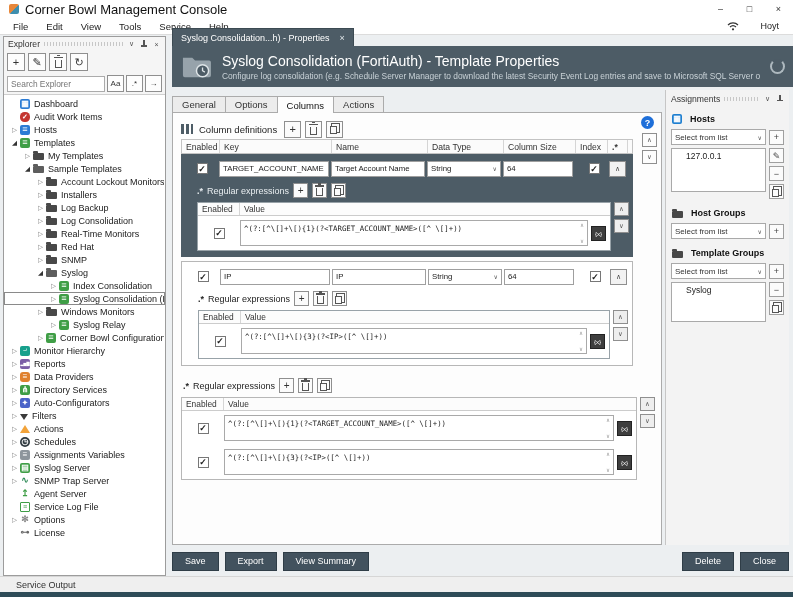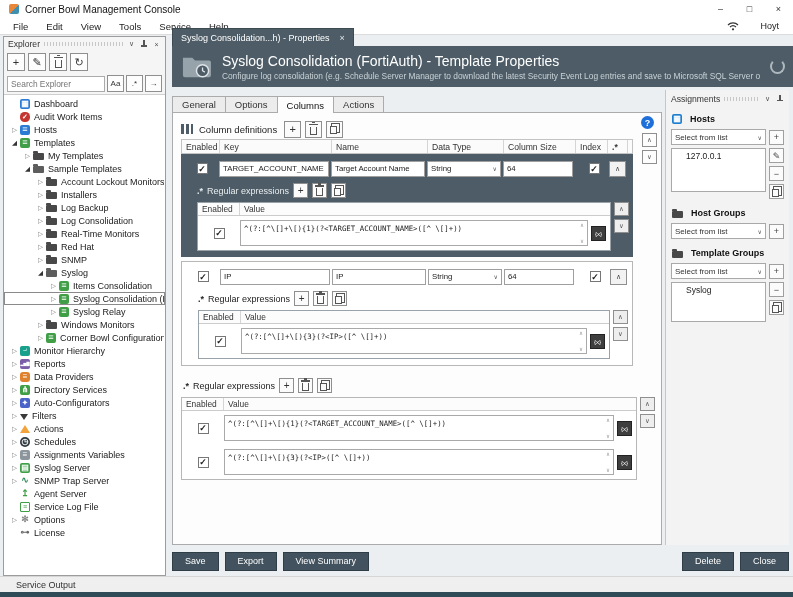--- a/index.html
+++ b/index.html
@@ -2,21 +2,21 @@
 <html><head>
 <meta charset="utf-8">
 <style>
   *{margin:0;padding:0;box-sizing:border-box}
   html,body{width:793px;height:597px}
   body{position:relative;font-family:"Liberation Sans",sans-serif;font-size:10px;color:#222;background:#eceff1;overflow:hidden}
 
   
   .titlebar{position:absolute;left:0;top:0;width:793px;height:18px;background:#fff;display:flex;align-items:center}
   .appicon{width:10px;height:10px;margin:0 6px 0 9px;border-radius:2px;background:linear-gradient(135deg,#e8873a 55%,#3f8fae 55%)}
-  .apptitle{font-size:10px;color:#111}
+  .apptitle{font-size:13px;color:#111}
   .wincontrols{margin-left:auto;display:flex;height:100%}
   .wc{width:29px;display:flex;align-items:center;justify-content:center;font-size:9px;color:#333}
   .menubar{position:absolute;left:0;top:18px;width:793px;height:17px;background:#fff;border-bottom:1px solid #dcdcdc;display:flex;align-items:center;padding-left:4px}
   .mi{padding:0 9px;font-size:9.5px;color:#222}
   .userbox{margin-left:auto;display:flex;align-items:center;gap:21px;padding-right:14px;font-size:9px;color:#222}
 
   
   .explorer{position:absolute;left:3px;top:36px;width:163px;height:540px;background:#f5f5f5;border:1px solid #9c9c9c;display:flex;flex-direction:column}
   .phead{height:14px;display:flex;align-items:center;padding:0 4px;font-size:8.6px;color:#333;gap:4px}
   .pdots{flex:1;height:4px;background:repeating-linear-gradient(90deg,#c7c7c7 0 1px,transparent 1px 3px)}
@@ -280,36 +280,36 @@
         <span class="tlabel">SNMP</span>
       </div>
     <div class="ti d3">
         <span class="exp e">◢</span>
         <span class="ic ic-folder open"></span>
         <span class="tlabel">Syslog</span>
       </div>
     <div class="ti d4">
         <span class="exp">▷</span>
         <span class="ic ic-template"></span>
-        <span class="tlabel">Items Consolidation</span>
+        <span class="tlabel">Index Consolidation</span>
       </div>
     <div class="ti d4 selected">
         <span class="exp">▷</span>
         <span class="ic ic-template"></span>
         <span class="tlabel">Syslog Consolidation (FortiAuth)</span>
       </div>
+    <div class="ti d3">
+        <span class="exp">▷</span>
+        <span class="ic ic-folder"></span>
+        <span class="tlabel">Windows Monitors</span>
+      </div>
     <div class="ti d4">
         <span class="exp">▷</span>
         <span class="ic ic-template"></span>
         <span class="tlabel">Syslog Relay</span>
-      </div>
-    <div class="ti d3">
-        <span class="exp">▷</span>
-        <span class="ic ic-folder"></span>
-        <span class="tlabel">Windows Monitors</span>
       </div>
     <div class="ti d3">
         <span class="exp">▷</span>
         <span class="ic ic-template"></span>
         <span class="tlabel">Corner Bowl Configuration File Backup</span>
       </div>
     <div class="ti d1">
         <span class="exp">▷</span>
         <span class="ic ic-hier"></span>
         <span class="tlabel">Monitor Hierarchy</span>

